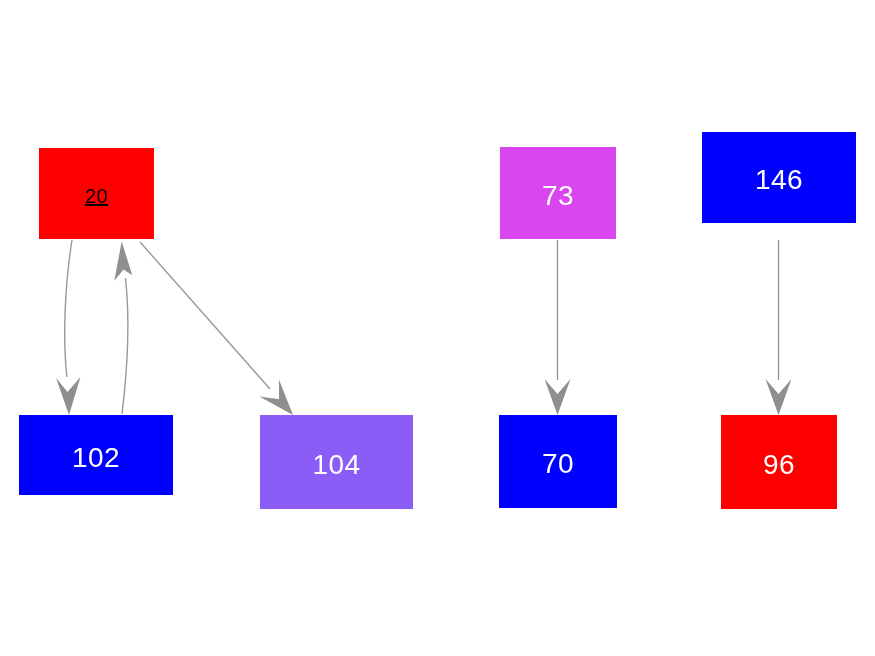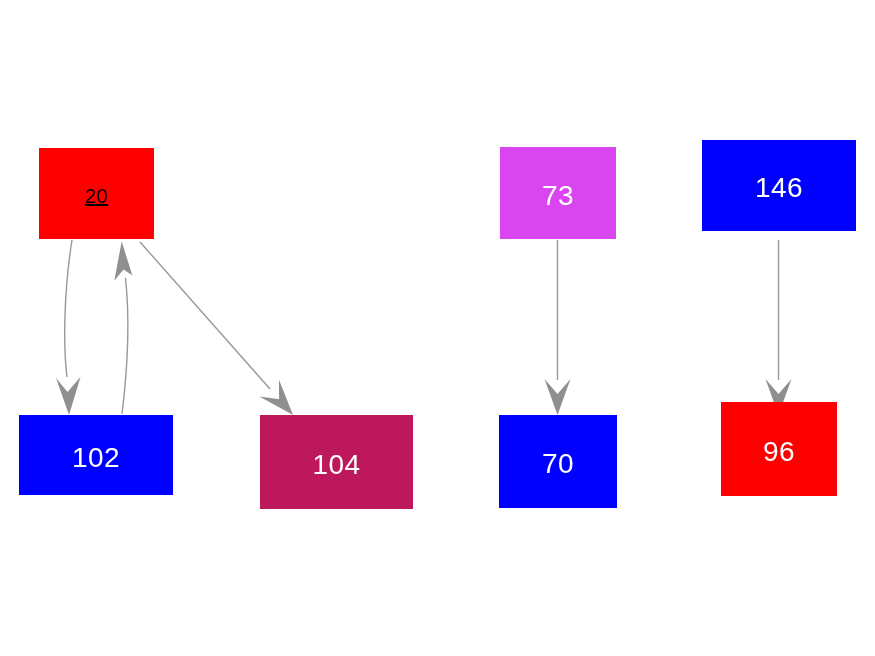--- a/index.html
+++ b/index.html
@@ -54,29 +54,29 @@
       <path d="M 778.5,240 L 778.5,380" fill="none" stroke="#999999" stroke-width="1.4"></path>
       <polygon points="778.5,415 765.5,379 778.5,394 791.5,379" fill="#8f8f8f"></polygon>
     </svg>
   <div id="nodes-layer">
       <div class="node" style="left: 39px; top: 148px; width: 115px; height: 91px; background: rgb(255, 0, 0);">
         <span class="node-label" style="color: #000000; font-size: 20px; text-decoration: underline;">20</span>
       </div>
       <div class="node" style="left: 500px; top: 147px; width: 116px; height: 92px; background: #d946ef;">
         <span class="node-label" style="color: rgb(255, 255, 255); font-size: 28px;">73</span>
       </div>
-      <div class="node" style="left: 702px; top: 140px; width: 154px; height: 91px; background: rgb(0, 0, 255);">
+      <div class="node" style="left: 702px; top: 132px; width: 154px; height: 91px; background: rgb(0, 0, 255);">
         <span class="node-label" style="color: rgb(255, 255, 255); font-size: 28px;">146</span>
       </div>
       <div class="node" style="left: 19px; top: 415px; width: 154px; height: 80px; background: rgb(0, 0, 255);">
         <span class="node-label" style="color: rgb(255, 255, 255); font-size: 28px;">102</span>
       </div>
-      <div class="node" style="left: 260px; top: 415px; width: 153px; height: 94px; background: #be185d; align-items: center;">
+      <div class="node" style="left: 260px; top: 415px; width: 153px; height: 94px; background: #8b5cf6; align-items: center;">
         <span class="node-label" style="color: rgb(255, 255, 255); font-size: 28px;">104</span>
       </div>
       <div class="node" style="left: 499px; top: 415px; width: 118px; height: 93px; background: rgb(0, 0, 255); justify-content: center;">
         <span class="node-label" style="color: rgb(255, 255, 255); font-size: 28px;">70</span>
       </div>
-      <div class="node" style="left: 721px; top: 402px; width: 116px; height: 94px; background: rgb(255, 0, 0);">
+      <div class="node" style="left: 721px; top: 415px; width: 116px; height: 94px; background: rgb(255, 0, 0);">
         <span class="node-label" style="color: rgb(255, 255, 255); font-size: 28px;">96</span>
       </div>
     </div>
 </div>
 
 </body></html>

